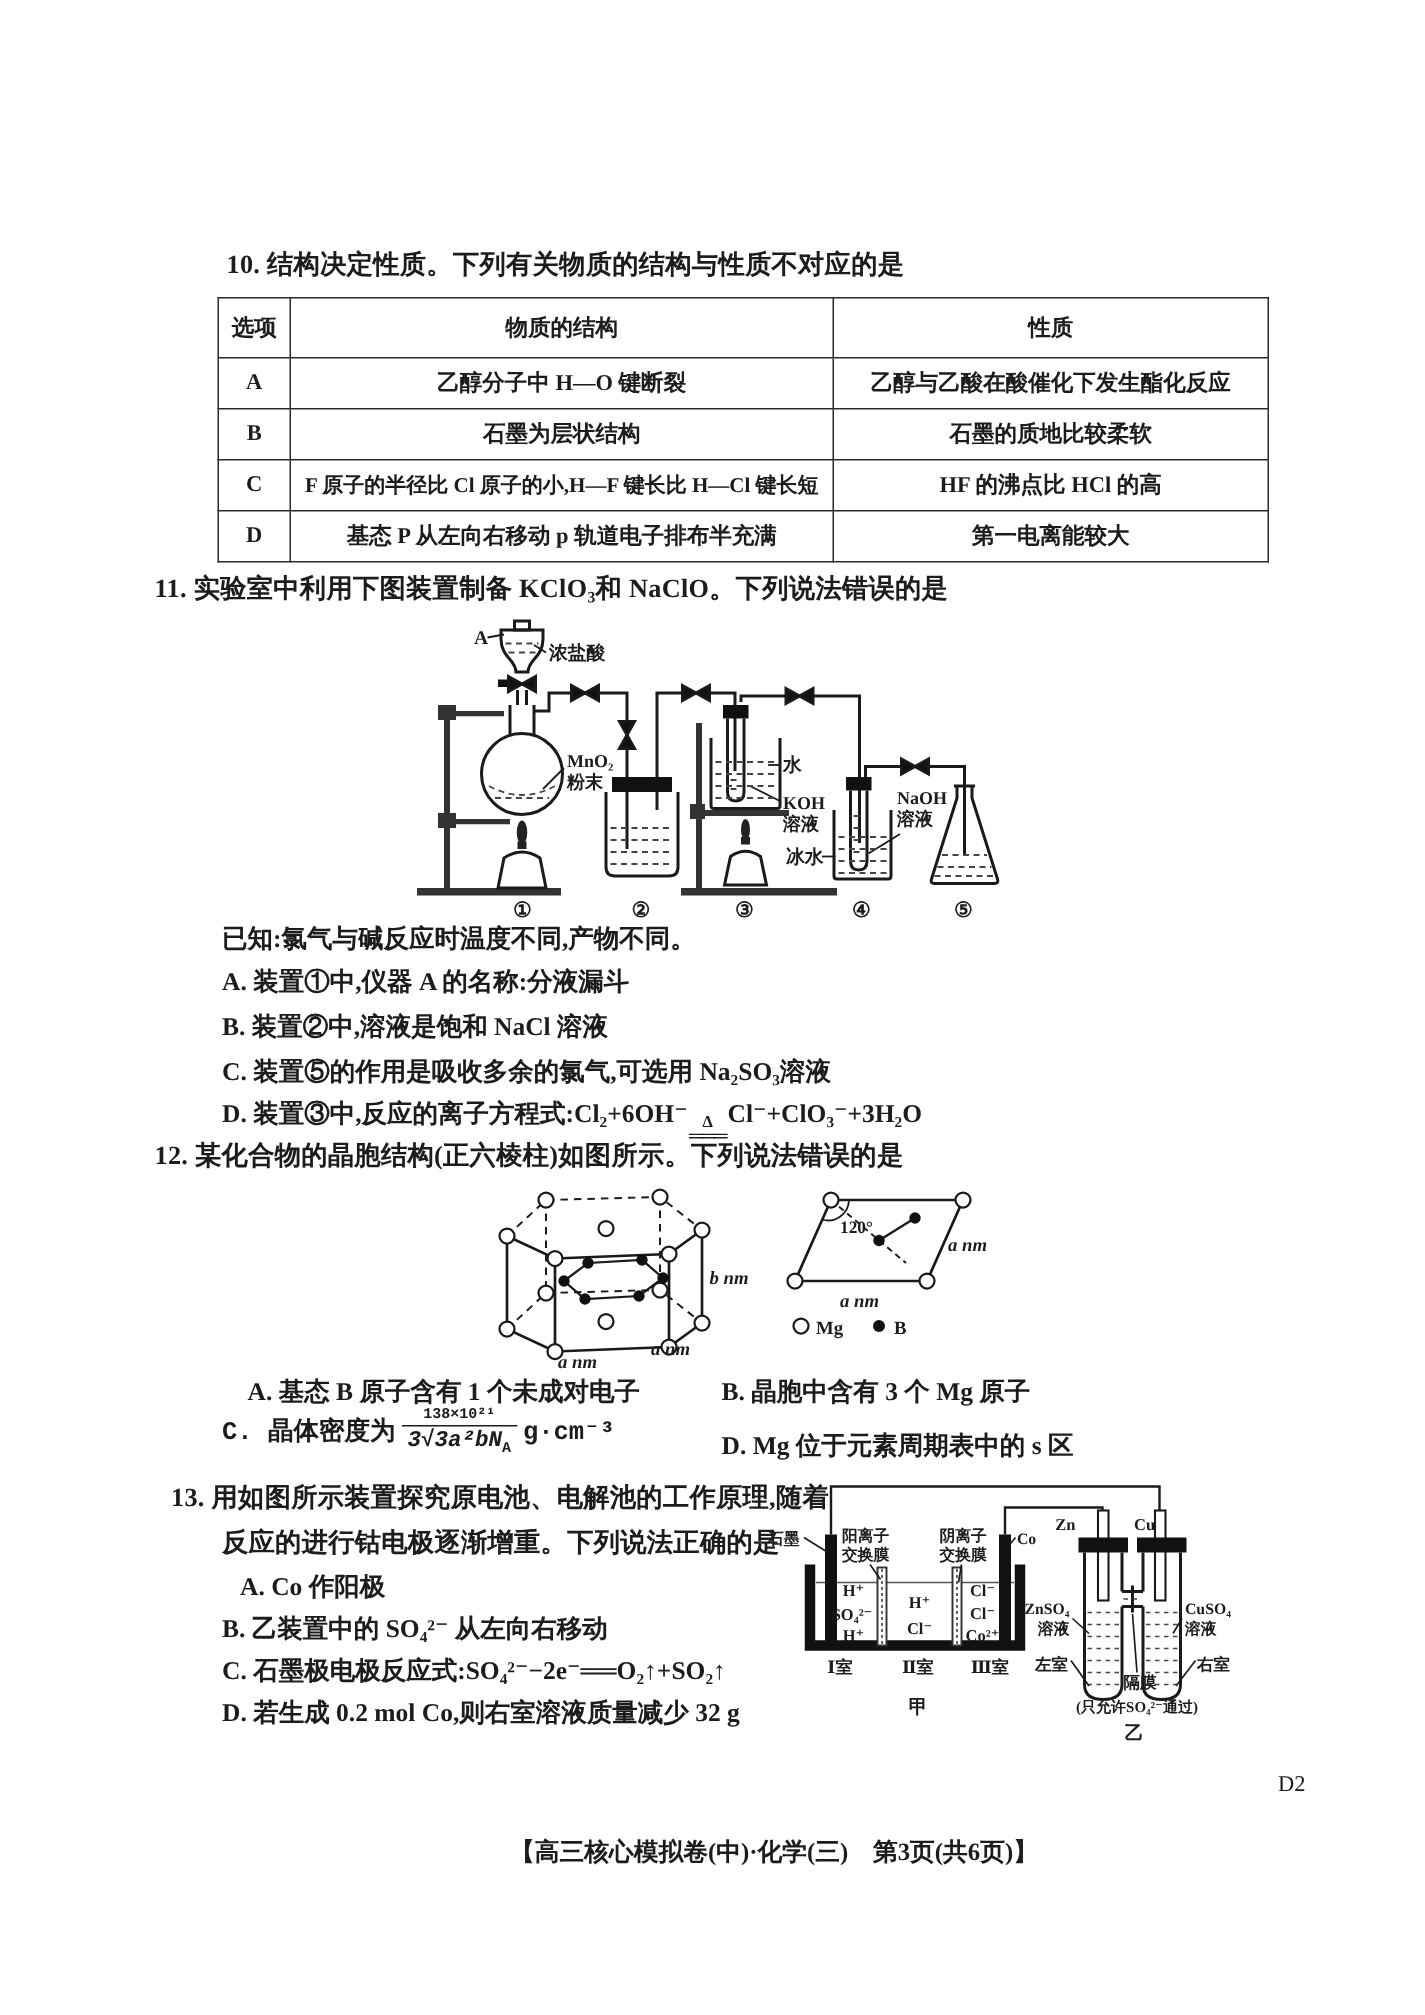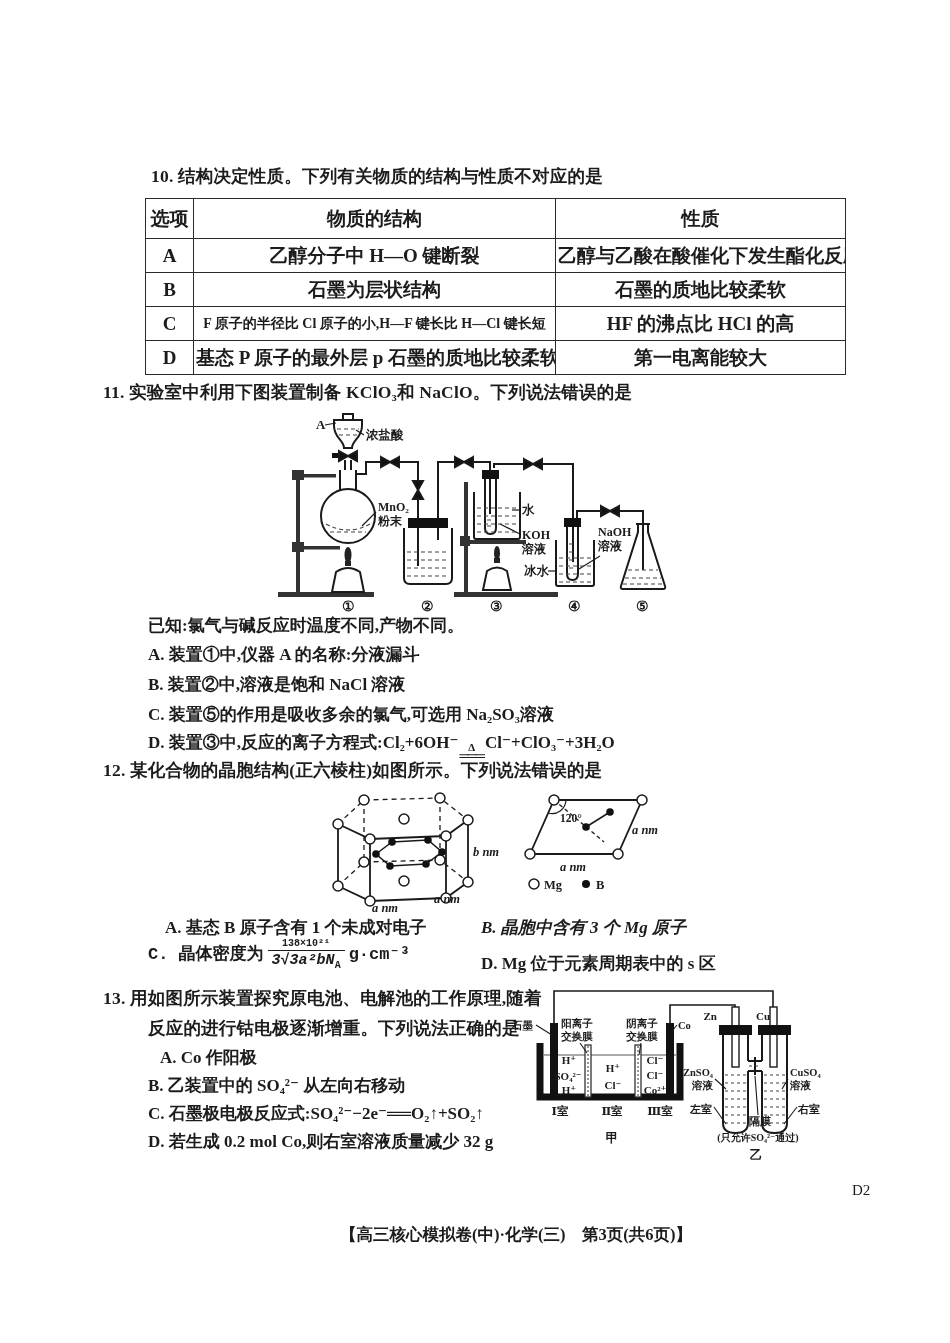--- a/index.html
+++ b/index.html
@@ -9,21 +9,21 @@
     overflow:hidden;
   }
   .abs{position:absolute;}
   .stem{font-size:17.5px;font-weight:600;letter-spacing:.2px;white-space:nowrap;}
   .opt{font-size:17px;font-weight:600;white-space:nowrap;}
   .known{font-size:17px;font-weight:700;white-space:nowrap;}
   
   table.qtable{border-collapse:collapse;table-layout:fixed;width:700px;}
   table.qtable td,table.qtable th{
     border:1.6px solid #2b2b2b;text-align:center;vertical-align:middle;
-    font-size:19px;font-weight:600;padding:0 2px;white-space:nowrap;overflow:hidden;
+    font-size:15px;font-weight:600;padding:0 2px;white-space:nowrap;overflow:hidden;
   }
   table.qtable tr{height:34px;}
   table.qtable tr.hd{height:40px;}
   
   .frac{display:inline-block;vertical-align:middle;text-align:center;margin:0 4px;}
   .frac .num{display:block;border-bottom:1.6px solid #1c1c1c;padding:0 4px 1px;font-size:10px;}
   .frac .den{display:block;padding:1px 4px 0;font-size:15px;}
   .frac .den sub{font-size:10px;}
   
   .eqstack{display:inline-flex;flex-direction:column;align-items:center;
@@ -61,21 +61,21 @@
     <td>石墨为层状结构</td>
     <td>石墨的质地比较柔软</td>
   </tr>
   <tr>
     <td>C</td>
     <td style="font-size:14px">F 原子的半径比 Cl 原子的小,H—F 键长比 H—Cl 键长短</td>
     <td>HF 的沸点比 HCl 的高</td>
   </tr>
   <tr>
     <td>D</td>
-    <td>基态 P 原子的最外层 p 石墨的质地比较柔软</td>
+    <td>基态 P 从左向右移动 p 轨道电子排布半充满</td>
     <td>第一电离能较大</td>
   </tr>
 </tbody>
   </table>
 
 <div class="abs stem" style="left:103px;top:380px;">11. 实验室中利用下图装置制备 KClO₃和 NaClO。下列说法错误的是</div>
 
 <svg class="abs" style="left:268px;top:412px;" width="440" height="202" viewBox="0 0 440 202">
   <defs>
     <g id="vh">
@@ -260,27 +260,27 @@
     <text x="240" y="89">a nm</text>
   </g>
   <g font-size="12.5">
     <text x="240" y="40" font-size="11.5">120°</text>
     <text x="224" y="107">Mg</text>
     <text x="276" y="107">B</text>
   </g>
 </svg>
 
 <div class="abs opt" style="left:148px;top:916px;margin-left:17px;">A. 基态 B 原子含有 1 个未成对电子</div>
-<div class="abs opt" style="left:481px;top:916px;font-style:italic;">B. 晶胞中含有 3 个 Mg 原子</div>
+<div class="abs opt" style="left:481px;top:916px;">B. 晶胞中含有 3 个 Mg 原子</div>
 <div class="abs opt" style="left:148px;top:938px;font-family:Liberation Mono, monospace;">
   <span>C. 晶体密度为</span><span class="frac"><span class="num">138×10²¹</span><span class="den"><span style="font-style:italic">3√3a²bN</span><sub>A</sub></span></span><span>g·cm⁻³</span>
 </div>
 <div class="abs opt" style="left:481px;top:952px;">D. Mg 位于元素周期表中的 s 区</div>
 
-<div class="abs stem" style="left:103px;top:986px;">13. 用如图所示装置探究原电池、电解池的工作原理,随着</div>
+<div class="abs stem" style="left:114px;top:986px;">13. 用如图所示装置探究原电池、电解池的工作原理,随着</div>
 <div class="abs stem" style="left:148px;top:1016px;">反应的进行钴电极逐渐增重。下列说法正确的是</div>
 <div class="abs opt" style="left:148px;top:1046px;margin-left:12px;">A. Co 作阳极</div>
 <div class="abs opt" style="left:148px;top:1074px;">B. 乙装置中的 SO₄²⁻ 从左向右移动</div>
 <div class="abs opt" style="left:148px;top:1102px;">C. 石墨极电极反应式:SO₄²⁻−2e⁻══O₂↑+SO₂↑</div>
 <div class="abs opt" style="left:148px;top:1130px;">D. 若生成 0.2 mol Co,则右室溶液质量减少 32 g</div>
 
 <svg class="abs" style="left:500px;top:983px;" width="380" height="200" viewBox="0 0 380 200">
 
   <g stroke="#1a1a1a" stroke-width="1.6" fill="none">
     <polyline points="54,40 54,8 273,8 273,24"></polyline>

